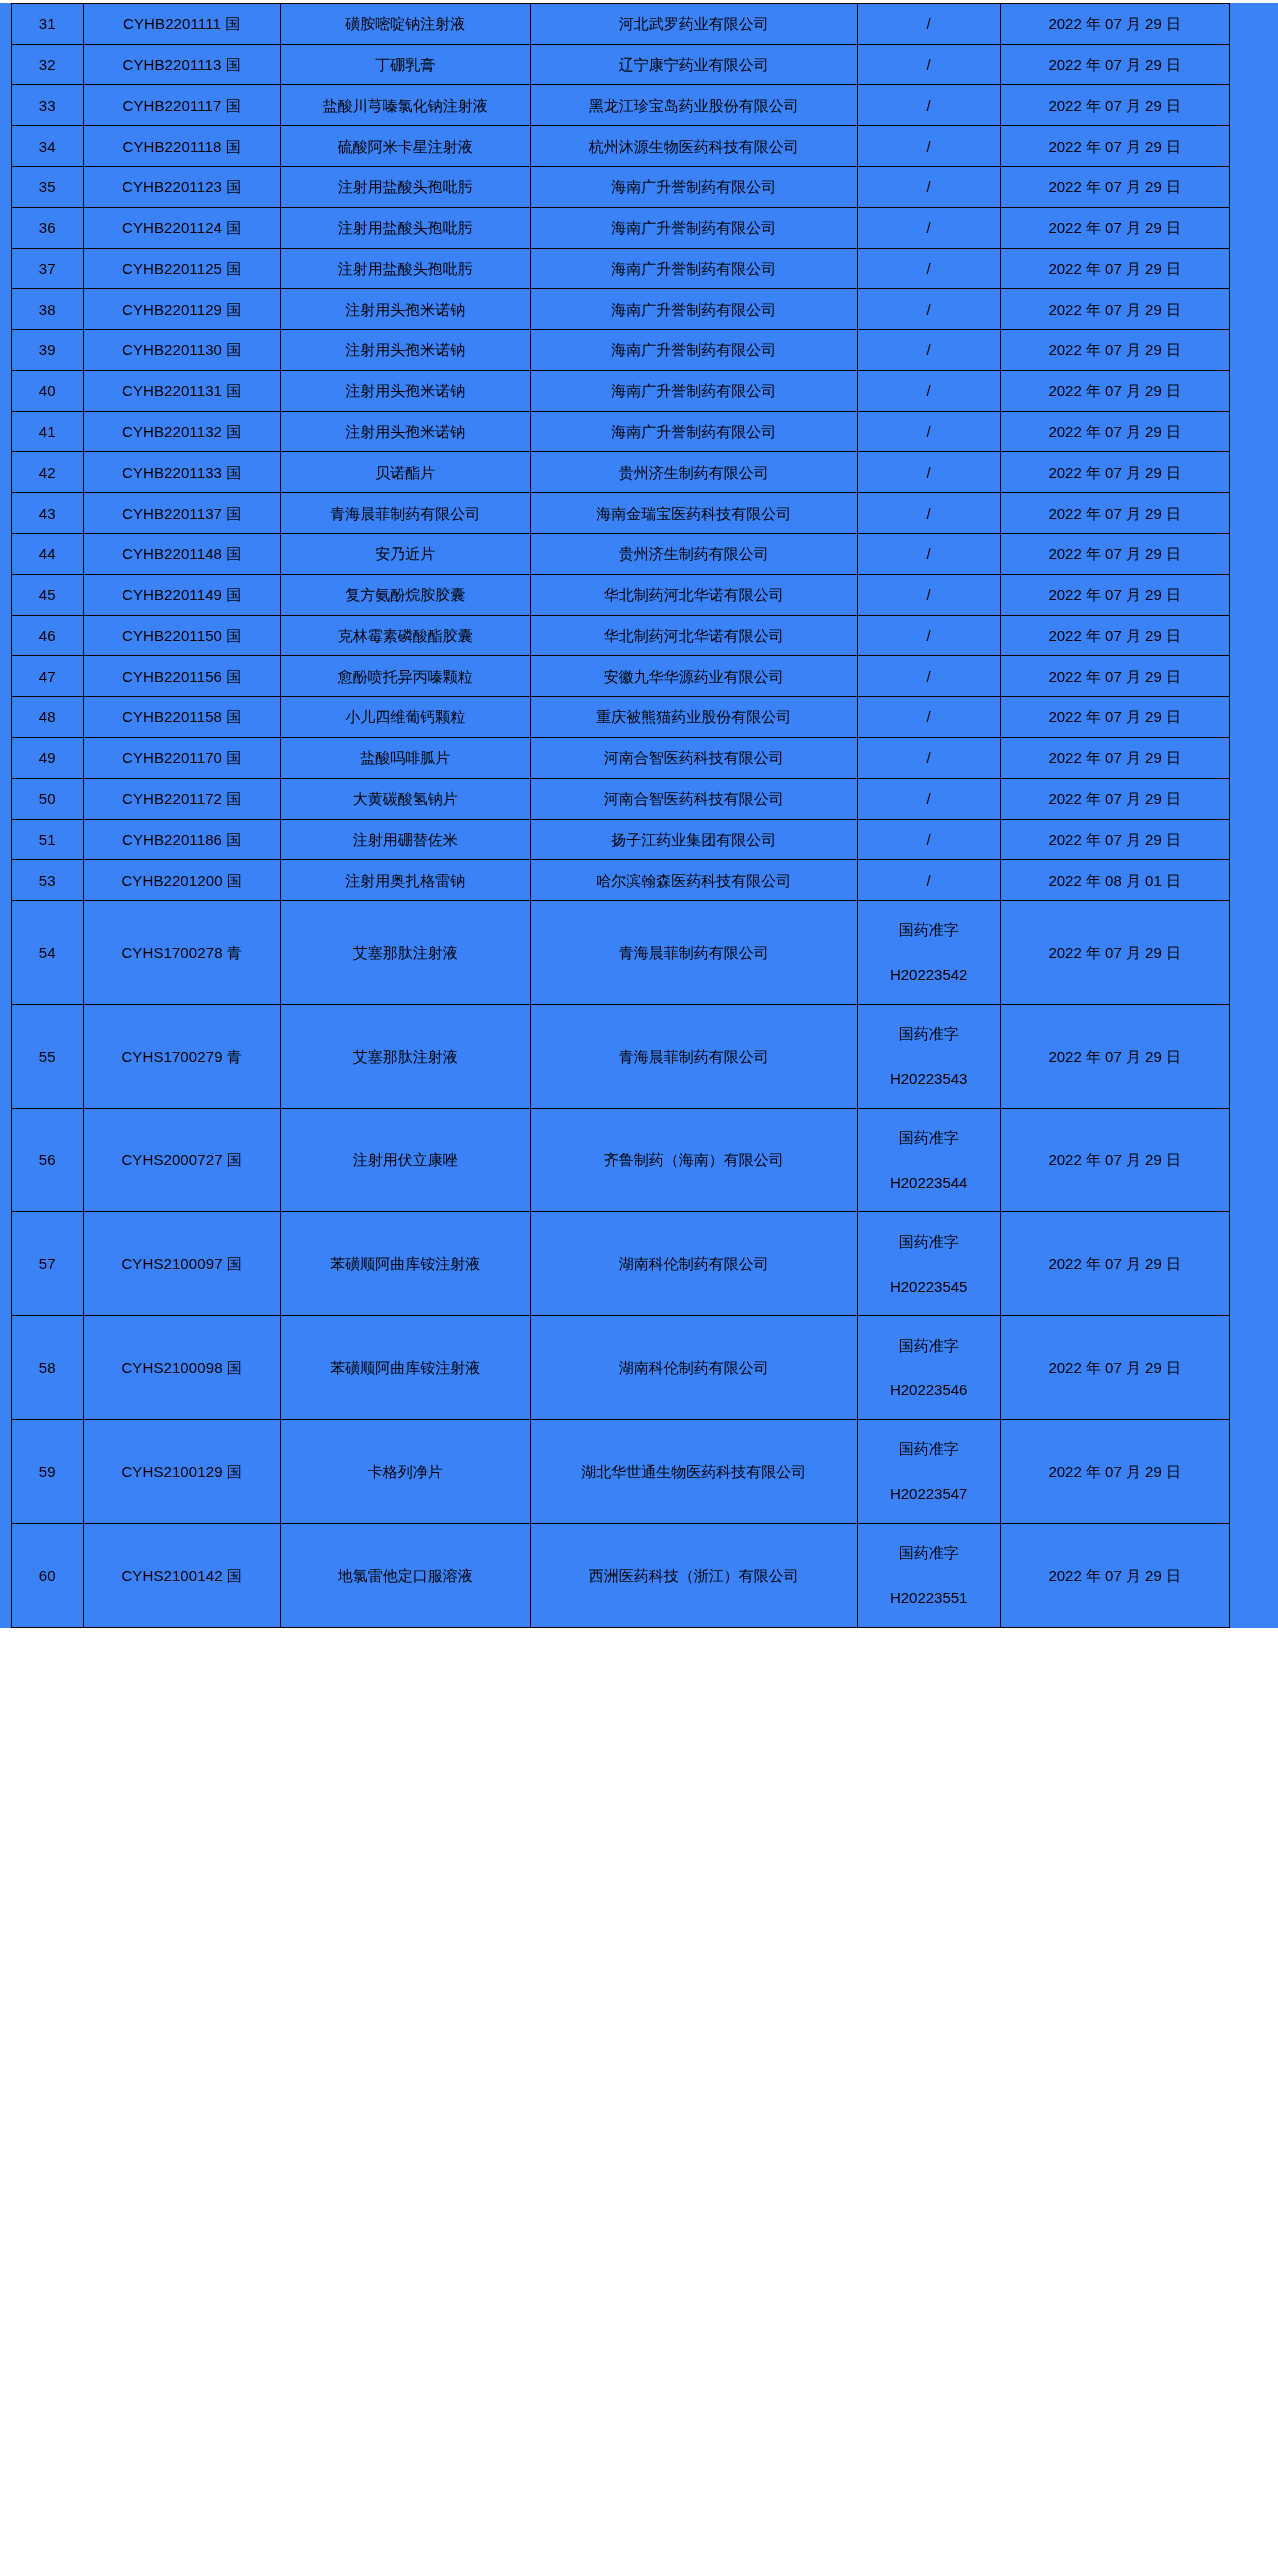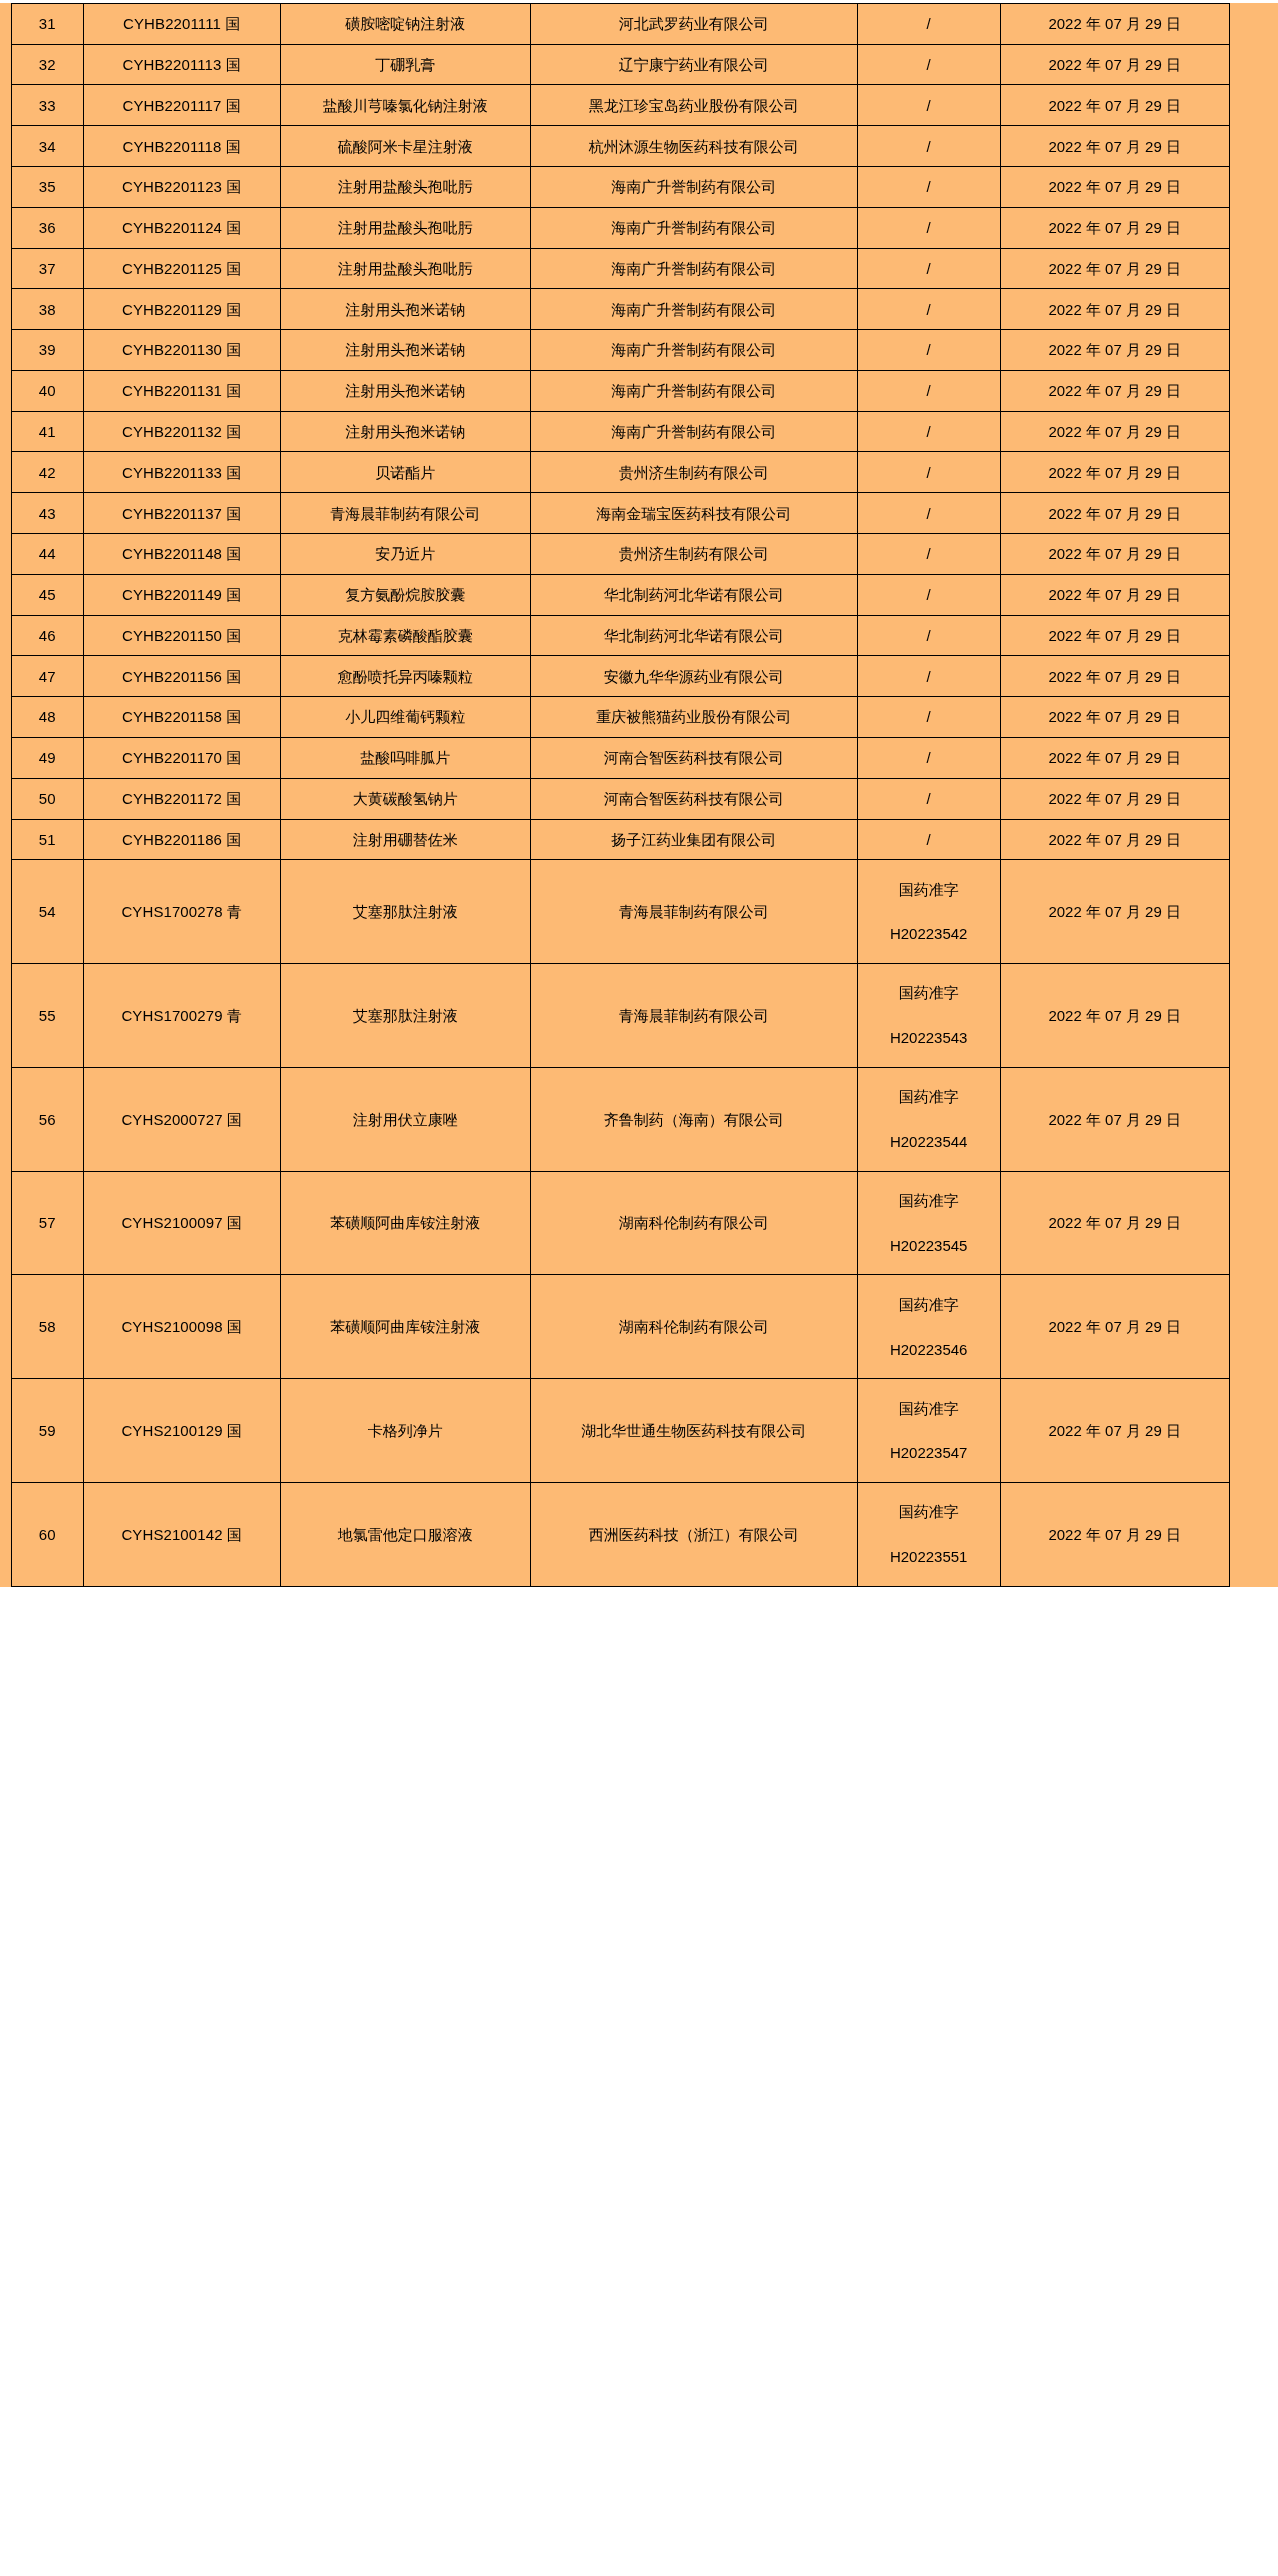--- a/index.html
+++ b/index.html
@@ -7,21 +7,21 @@
     padding: 0;
     background: #ffffff;
   }
   body {
     width: 1279px;
     font-family: "Liberation Sans", sans-serif;
   }
   .page {
     width: 1279px;
     position: relative;
-    background: #fdba74;
+    background: #3b82f6;
   }
   table.reg-table {
     border-collapse: collapse;
     table-layout: fixed;
     width: 1218px;
     margin-left: 10.7px;
     margin-top: 2.9px;
   }
   table.reg-table col.c-no    { width: 72px; }
   table.reg-table col.c-code  { width: 197px; }
@@ -287,20 +287,30 @@
         <tr class="row-short">
           <td class="cell-no">51</td>
           <td class="cell-code">CYHB2201186 国</td>
           <td class="cell-name">注射用硼替佐米</td>
           <td class="cell-org">扬子江药业集团有限公司</td>
           <td class="cell-appr">
             <span class="appr-line">/</span>
           </td>
           <td class="cell-date">2022 年 07 月 29 日</td>
         </tr>
+        <tr class="row-short">
+          <td class="cell-no">53</td>
+          <td class="cell-code">CYHB2201200 国</td>
+          <td class="cell-name">注射用奥扎格雷钠</td>
+          <td class="cell-org">哈尔滨翰森医药科技有限公司</td>
+          <td class="cell-appr">
+            <span class="appr-line">/</span>
+          </td>
+          <td class="cell-date">2022 年 08 月 01 日</td>
+        </tr>
         <tr class="row-tall">
           <td class="cell-no">54</td>
           <td class="cell-code">CYHS1700278 青</td>
           <td class="cell-name">艾塞那肽注射液</td>
           <td class="cell-org">青海晨菲制药有限公司</td>
           <td class="cell-appr">
             <span class="appr-line">国药准字</span>
             <span class="appr-line">H20223542</span>
           </td>
           <td class="cell-date">2022 年 07 月 29 日</td>

